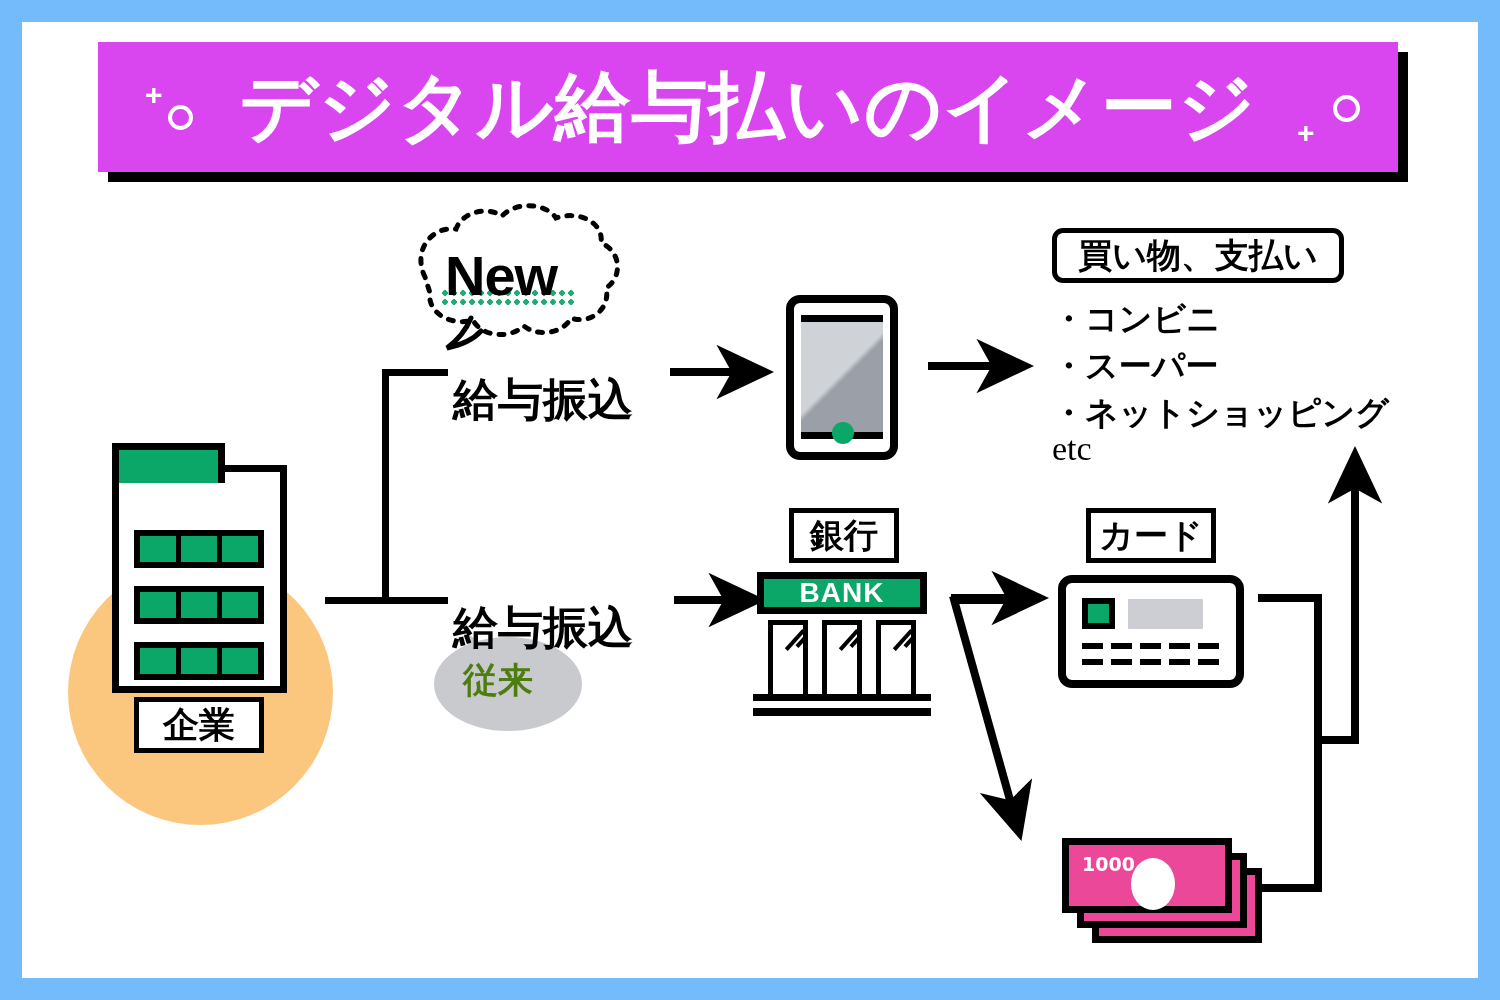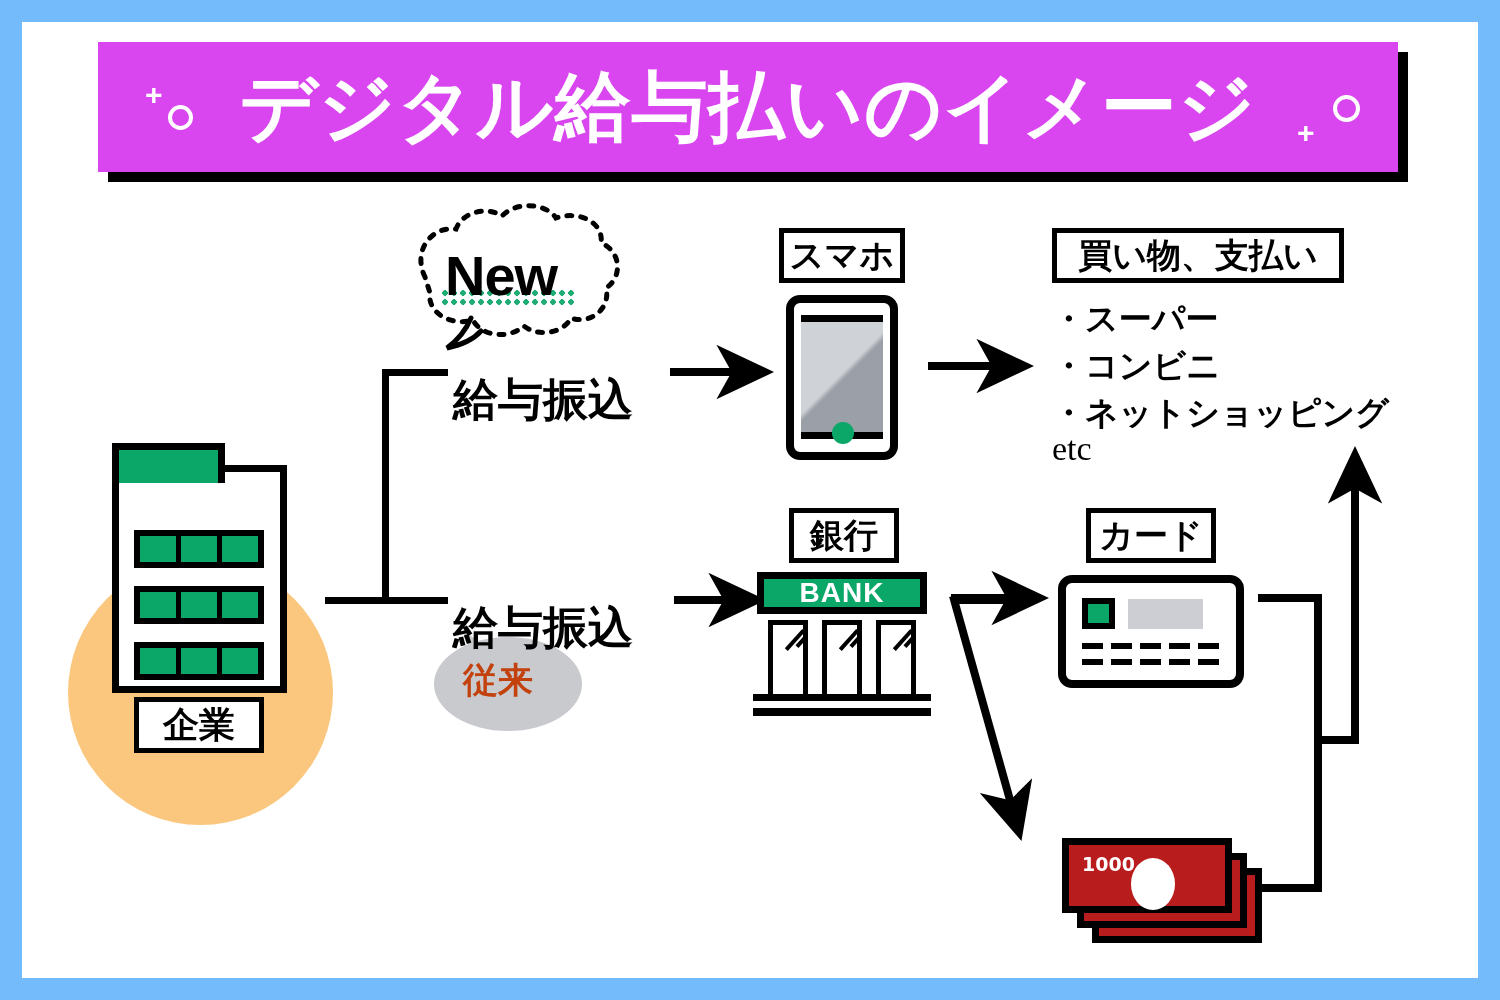--- a/index.html
+++ b/index.html
@@ -221,21 +221,21 @@
     background: #ccced3;
   }
   .card-dashrow { position: absolute; left: 16px; display: flex; gap: 8px; }
   .card-dashrow > i { width: 21px; height: 6px; background: #000; display: block; }
 
   
   .cash { position: absolute; left: 1062px; top: 838px; width: 200px; height: 105px; }
   .bill {
     position: absolute;
     border: 7px solid #000;
-    background: #b91c1c;
+    background: #ec4899;
     box-sizing: border-box;
   }
   .bill-num {
     position: absolute;
     left: 13px; top: 8px;
     color: #fff; font-weight: bold; font-size: 19px;
     font-family: "DejaVu Sans", "Liberation Sans", sans-serif;
   }
   .bill-oval {
     position: absolute;
@@ -270,21 +270,21 @@
     position: absolute;
     left: 442px; top: 290px;
     width: 134px; height: 17px;
     background:
       radial-gradient(circle at 3px 3px, #16a86e 2.6px, transparent 3px) 0 0/9px 9px;
     opacity: 0.95;
   }
   .old-text {
     position: absolute;
     left: 463px; top: 657px;
-    font-size: 35px; font-weight: bold; color: #c2410c;
+    font-size: 35px; font-weight: bold; color: #4d7c0f;
     font-family: "DejaVu Sans", "Liberation Sans", sans-serif;
   }
 </style>
 </head>
 <body>
 
 <div id="page">
 
   <div class="frame-bar frame-top"></div>
   <div class="frame-bar frame-bottom"></div>
@@ -367,34 +367,31 @@
 
     <path d="M951 600 L1008 600 L1008 597" stroke="#000" stroke-width="8" fill="none"></path>
     <line x1="951" y1="598" x2="1025" y2="598" stroke="#000" stroke-width="8" marker-end="url(#ah)"></line>
 
     <line x1="953" y1="596" x2="1015" y2="818" stroke="#000" stroke-width="8" marker-end="url(#ah)"></line>
 
     <path d="M1258 598 L1318 598 L1318 888 L1258 888" stroke="#000" stroke-width="8" fill="none"></path>
     <path d="M1318 740 L1355 740 L1355 470" stroke="#000" stroke-width="8" fill="none" marker-end="url(#ah)"></path>
   </svg>
 
-  <div class="cap-box" style="left:779px; top:228px; width:126px; height:55px; font-size:34px;">
-    <span>スマホ</span>
-  </div>
   <div class="phone">
     <div class="phone-screen"></div>
     <div class="phone-home"></div>
   </div>
 
-  <div class="cap-box" style="left:1052px; top:228px; width:292px; height:55px; font-size:34px;">
+  <div class="cap-box" style="left:1052px; top:228px; width:292px; height:55px; font-size:34px;border-radius:11px;">
     <span>買い物、支払い</span>
   </div>
   <div class="bullets">
+    <div>・コンビニ</div>
     <div>・スーパー</div>
-    <div>・コンビニ</div>
     <div>・ネットショッピング</div>
   </div>
   <span class="etc-txt">etc</span>
 
   <div class="cap-box" style="left:789px; top:508px; width:110px; height:55px; font-size:34px;">
     <span>銀行</span>
   </div>
   <div class="bank">
     <div class="bank-sign">
       <span>BANK</span>

